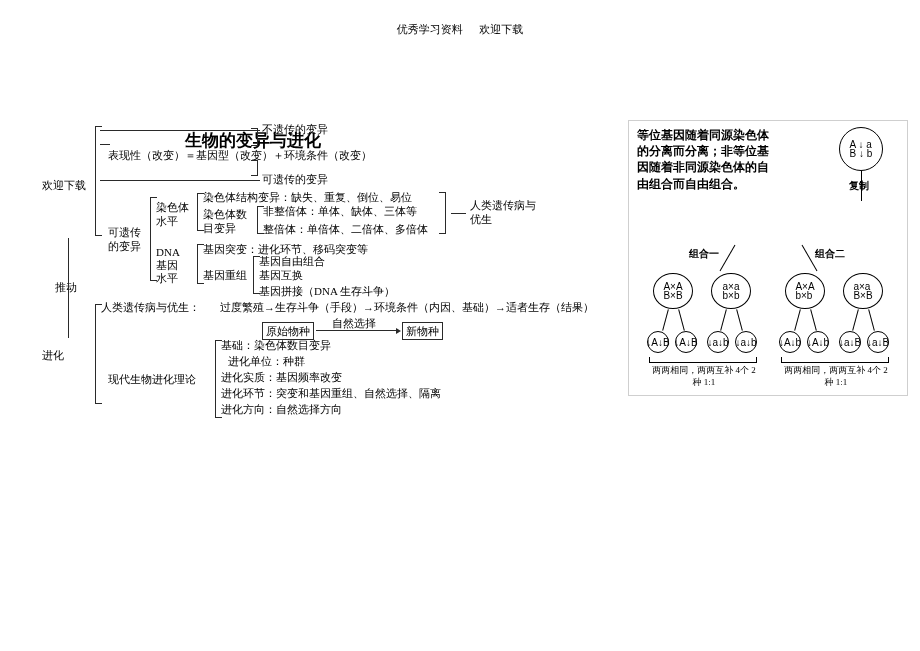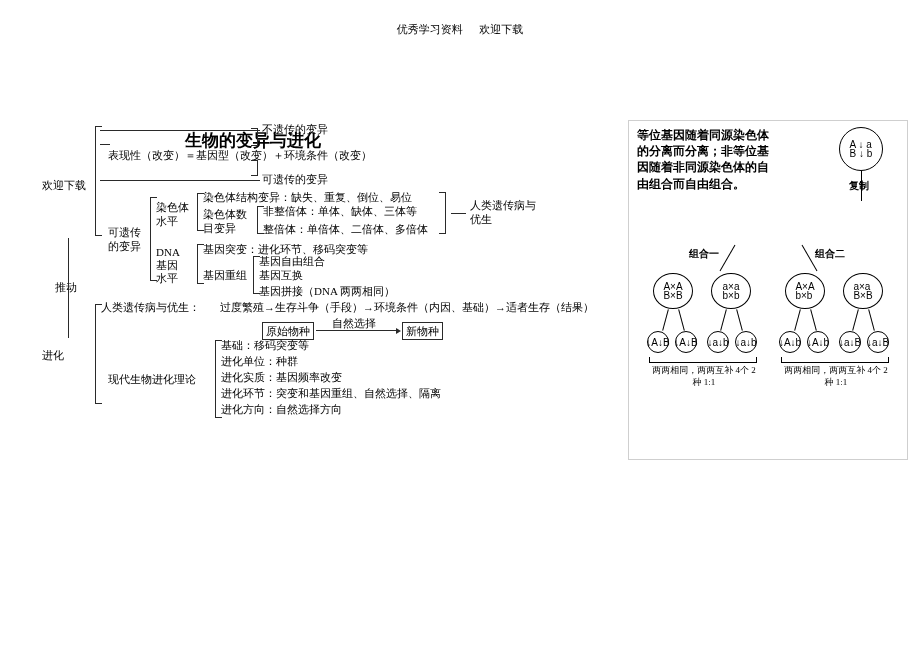--- a/index.html
+++ b/index.html
@@ -58,21 +58,21 @@
     .hline { position: absolute; height: 1px; background: #2a2a2a; }
     .boxed { border: 1px solid #2a2a2a; padding: 1px 3px; }
     .arrow::after { content: ''; position: absolute; right: -5px; top: -2px; border-left: 5px solid #2a2a2a; border-top: 3px solid transparent; border-bottom: 3px solid transparent; }
 
     
     .genetics {
       position: absolute;
       right: 12px;
       top: 120px;
       width: 280px;
-      height: 340px;
+      height: 276px;
       border: 1px solid #cfcfcf;
     }
     .gtxt {
       position: absolute;
       left: 8px;
       top: 6px;
       width: 140px;
       font-size: 12px;
       font-weight: bold;
       line-height: 1.35;
@@ -141,40 +141,40 @@
 <div class="lbl" style="top:258px;left:156px">基因</div>
 <div class="lbl" style="top:271px;left:156px">水平</div>
 <div class="bracket" style="top:244px;left:197px;height:40px"></div>
 
 <div class="lbl" style="top:242px;left:203px">基因突变：进化环节、移码突变等</div>
 
 <div class="lbl" style="top:268px;left:203px">基因重组</div>
 <div class="bracket" style="top:256px;left:253px;height:38px"></div>
 <div class="lbl" style="top:254px;left:259px">基因自由组合</div>
 <div class="lbl" style="top:268px;left:259px">基因互换</div>
-<div class="lbl" style="top:284px;left:259px">基因拼接（DNA 两两相同）</div>
+<div class="lbl" style="top:284px;left:259px">基因拼接（DNA 生存斗争）</div>
 
 <div class="lbl" style="top:280px;left:55px">推动</div>
 <div class="gline" style="top:238px;left:68px;width:1px;height:100px;background:#2a2a2a"></div>
 
 <div class="lbl" style="top:348px;left:42px">进化</div>
 <div class="bracket" style="top:304px;left:95px;height:100px"></div>
 
 <div class="lbl" style="top:300px;left:101px">人类遗传病与优生：</div>
 <div class="lbl" style="top:300px;left:220px">过度繁殖→生存斗争（手段）→环境条件（内因、基础）→适者生存（结果）</div>
 
 <div class="lbl boxed" style="top:322px;left:262px">原始物种</div>
 <div class="hline arrow" style="top:330px;left:316px;width:80px"></div>
 <div class="lbl" style="top:316px;left:332px">自然选择</div>
 <div class="lbl boxed" style="top:322px;left:402px">新物种</div>
 
 <div class="lbl" style="top:372px;left:108px">现代生物进化理论</div>
 <div class="bracket" style="top:340px;left:215px;height:78px"></div>
-<div class="lbl" style="top:338px;left:221px">基础：移码突变等</div>
-<div class="lbl" style="top:354px;left:221px">进化单位：种群</div>
+<div class="lbl" style="top:338px;left:221px">基础：染色体数目变异</div>
+<div class="lbl" style="top:354px;left:228px">进化单位：种群</div>
 <div class="lbl" style="top:370px;left:221px">进化实质：基因频率改变</div>
 <div class="lbl" style="top:386px;left:221px">进化环节：突变和基因重组、自然选择、隔离</div>
 <div class="lbl" style="top:402px;left:221px">进化方向：自然选择方向</div>
 
 <div class="genetics">
   <div class="gtxt">等位基因随着同源染色体的分离而分离；非等位基因随着非同源染色体的自由组合而自由组合。</div>
 
   <div class="cell" style="top:6px;right:24px;width:44px;height:44px">
     <div class="chromX">A ↓ a<br>B ↓ b</div>
   </div>

